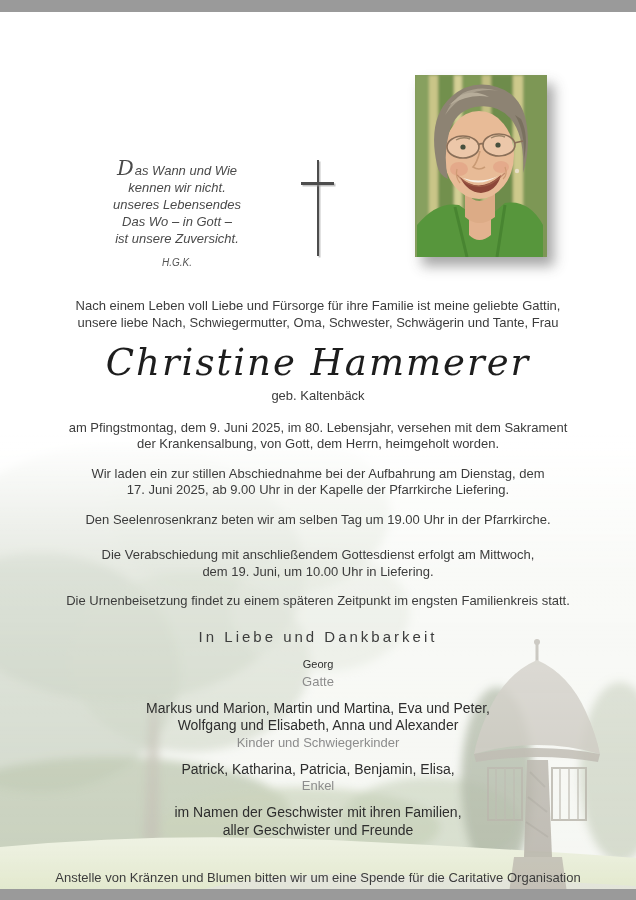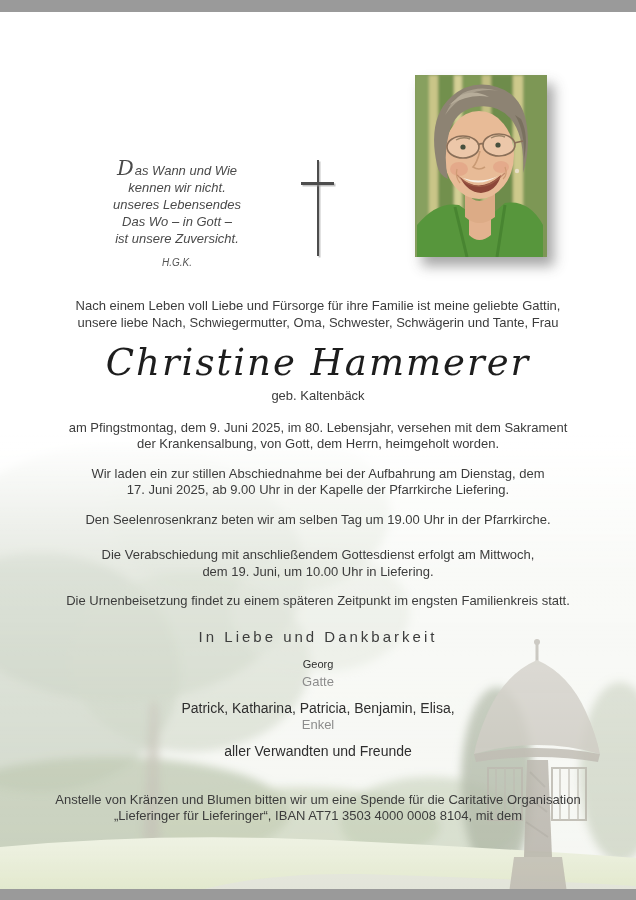--- a/index.html
+++ b/index.html
@@ -241,28 +241,34 @@
       <div>Die Urnenbeisetzung findet zu einem späteren Zeitpunkt im engsten Familienkreis statt.</div>
     </div>
 
     <div class="closing-heading">In Liebe und Dankbarkeit</div>
 
     <div class="mourner">
       <div class="names big">Georg</div>
       <div class="relation">Gatte</div>
     </div>
 
+    <div class="mourner">
+      <div class="names">Markus und Marion, Martin und Martina, Eva und Peter,</div>
+      <div class="names">Wolfgang und Elisabeth, Anna und Alexander</div>
+      <div class="relation">Kinder und Schwiegerkinder</div>
+    </div>
 
     <div class="mourner">
       <div class="names">Patrick, Katharina, Patricia, Benjamin, Elisa,</div>
       <div class="relation">Enkel</div>
     </div>
 
     <div class="mourner">
-      <div class="names">aller Verwandten und Freunde</div>
+      <div class="names">im Namen der Geschwister mit ihren Familien,</div>
+      <div class="names">aller Geschwister und Freunde</div>
     </div>
 
     <div class="para donation">
       <div>Anstelle von Kränzen und Blumen bitten wir um eine Spende für die Caritative Organisation</div>
       <div>„Lieferinger für Lieferinger“, IBAN AT71 3503 4000 0008 8104, mit dem</div>
 
     </div>
 
   </div>
 </div>

